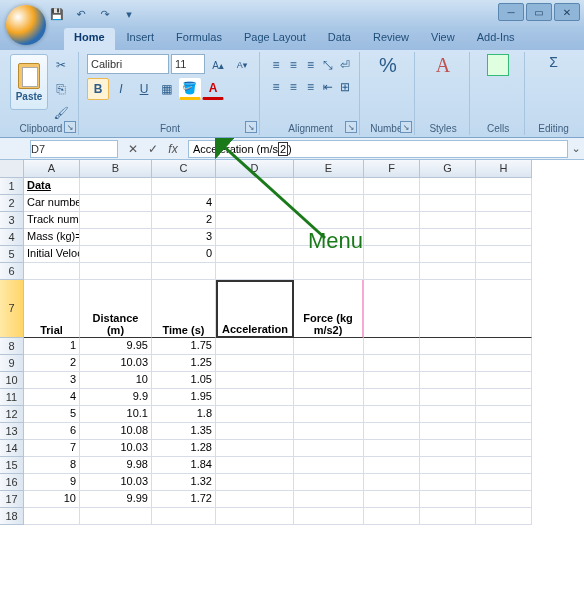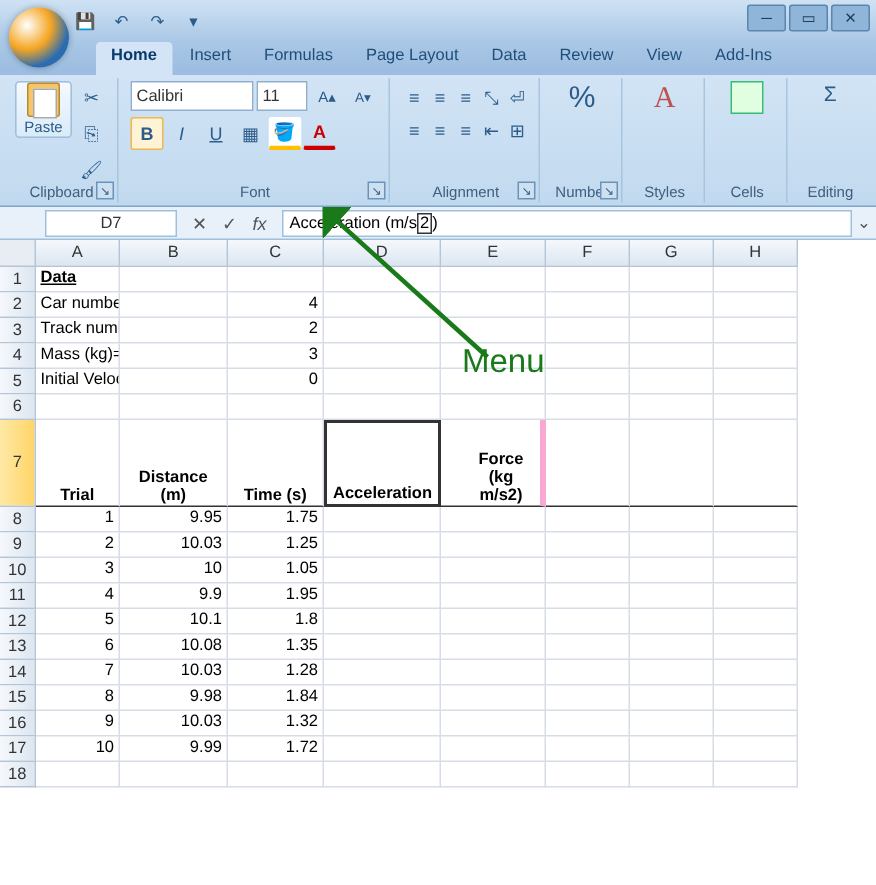--- a/index.html
+++ b/index.html
@@ -14,41 +14,41 @@
 .win-btn { width:26px; height:18px; background:#8fb5d8; border:1px solid #5a86b0; border-radius:2px; display:flex; align-items:center; justify-content:center; color:#1d3e5c; font-size:10px;}
 
 .tabs { height:22px; display:flex; padding-left:64px; gap:2px; background:linear-gradient(#a9c7e6,#9bbce0);}
 .tab { padding:3px 10px 0; color:#1f4e79; font-size:11px; border-radius:3px 3px 0 0; cursor:pointer;}
 .tab.active { background:#d2e4f5; color:#0a3a6e; font-weight:bold;}
 
 .ribbon { height:88px; background:linear-gradient(#d2e4f5,#c1d9ef); border-bottom:1px solid #7ea6cc; display:flex; padding:2px 4px; gap:2px; }
 .group { border-right:1px solid #a8c5e0; padding:2px 6px 14px; position:relative; display:flex; flex-direction:column;}
 .group-label { position:absolute; bottom:1px; left:0; right:0; text-align:center; font-size:10px; color:#3e5f7f;}
 .group-launcher { position:absolute; right:2px; bottom:2px; width:12px; height:12px; border:1px solid #6a93bb; font-size:8px; color:#3e5f7f; display:flex; align-items:center; justify-content:center; cursor:pointer; background:#cde0f2;}
-.paste-btn { width:38px; height:38px; border:1px solid #9fc0dd; border-radius:3px; display:flex; flex-direction:column; align-items:center; justify-content:center; font-size:10px; color:#2b5c8a; background:linear-gradient(#f5faff,#d9ebf9);}
+.paste-btn { width:38px; height:56px; border:1px solid #9fc0dd; border-radius:3px; display:flex; flex-direction:column; align-items:center; justify-content:center; font-size:10px; color:#2b5c8a; background:linear-gradient(#f5faff,#d9ebf9);font-weight:bold;}
 .paste-icon { width:22px; height:26px; background:#f5c56b; border:1px solid #b88a2d; border-radius:2px; margin-bottom:2px; position:relative;}
 .paste-icon::after { content:""; position:absolute; top:3px; left:3px; width:14px; height:18px; background:#fff; border:1px solid #aaa;}
 .mini-btn { width:22px; height:22px; border:1px solid transparent; display:flex; align-items:center; justify-content:center; color:#2b5c8a; font-size:12px; border-radius:2px;}
 
 .font-grp .row1 { display:flex; gap:2px; margin-bottom:2px;}
 .font-name { width:82px; height:20px; border:1px solid #8fb0cd; background:#fff; font-size:11px; padding:1px 3px; color:#333;}
 .font-size { width:34px; height:20px; border:1px solid #8fb0cd; background:#fff; font-size:11px; padding:1px 3px; color:#333;}
 .font-grp .row2 { display:flex; gap:1px;}
 .bold { font-weight:bold; border:1px solid #edb84f; background:#fff3d6;}
 
 .align-grp { width:98px;}
 .align-row { display:flex; gap:1px;}
 
 .num-grp,.style-grp,.cell-grp,.edit-grp { width:58px; align-items:center;}
 .pct { font-size:20px; color:#2b5c8a;}
 .big-a { font-size:20px; color:#c0504d; font-family:serif;}
 .cell-ic { width:22px; height:22px; border:1px solid #3b7; background:#dfffe0;}
 
 .formulabar { height:22px; background:#e8f1fa; border-bottom:1px solid #9fc0dd; display:flex; align-items:center;}
-.namebox { width:88px; height:18px; border:1px solid #9fc0dd; background:#fff; margin-left:30px; font-size:11px; text-align:center; line-height:16px; color:#333;}
+.namebox { width:88px; height:18px; border:1px solid #9fc0dd; background:#fff; margin-left:30px; font-size:11px; line-height:16px; color:#333;}
 .fb-btns { display:flex; gap:2px; margin:0 6px;}
 .fb-btn { width:18px; height:18px; color:#555; display:flex; align-items:center; justify-content:center; font-size:12px;}
 .fx { font-style:italic; color:#555;}
 .formula-input { flex:1; height:18px; border:1px solid #9fc0dd; background:#fff; padding:1px 4px; font-size:11px; position:relative;}
 .formula-input .cursor-box { display:inline-block; border:1px solid #333; padding:0 1px; margin-left:0;}
 .fb-expand { width:16px; color:#555; text-align:center;}
 
 .sheet { background:#fff; height:430px; overflow:hidden; position:relative;}
 .corner { position:absolute; left:0; top:0; width:24px; height:18px; background:#e8edf3; border-right:1px solid #b6c5d6; border-bottom:1px solid #b6c5d6;}
 .colheads { position:absolute; left:24px; top:0; height:18px; display:flex;}
@@ -57,21 +57,21 @@
 .rh { height:17px; background:linear-gradient(90deg,#f5f8fc,#dce6f1); border-right:1px solid #b6c5d6; border-bottom:1px solid #b6c5d6; text-align:center; font-size:11px; color:#333; line-height:16px;}
 .rh.tall { height:58px; line-height:57px; background:linear-gradient(90deg,#ffe9a6,#ffd567);}
 .cells { position:absolute; left:24px; top:18px;}
 .crow { display:flex;}
 .cell { height:17px; border-right:1px solid #d6dde6; border-bottom:1px solid #d6dde6; font-size:11px; padding:1px 3px; overflow:hidden; white-space:nowrap;}
 .r7 .cell { height:58px; border-bottom:1px solid #333; display:flex; align-items:flex-end; justify-content:center; text-align:center; white-space:normal; font-weight:bold;}
 .r1 .cA { font-weight:bold; text-decoration:underline;}
 .num { text-align:right;}
 .active-cell { border:2px solid #333 !important; position:relative; z-index:5;}
 .r7 .cD, .r7 .cE { font-weight:bold;}
-.r7 .cE { border-right:4px solid #f9a8d4;padding-left:17px;}
+.r7 .cE { border-right:2px solid #f9a8d4;}
 .r7 .cA,.r7 .cB,.r7 .cC { border-bottom:1px solid #333;}
 
 .annotation { position:absolute; left:308px; top:228px; color:#1a7a1a; font-family:Georgia,serif; font-size:22px; pointer-events:none; z-index:50;}
 .arrow { position:absolute; left:215px; top:138px; width:120px; height:110px; z-index:49; pointer-events:none;}
 
 .cw-A{width:56px}.cw-B{width:72px}.cw-C{width:64px}.cw-D{width:78px}.cw-E{width:70px}.cw-F{width:56px}.cw-G{width:56px}.cw-H{width:56px}
 </style>
 </head>
 <body>
 

